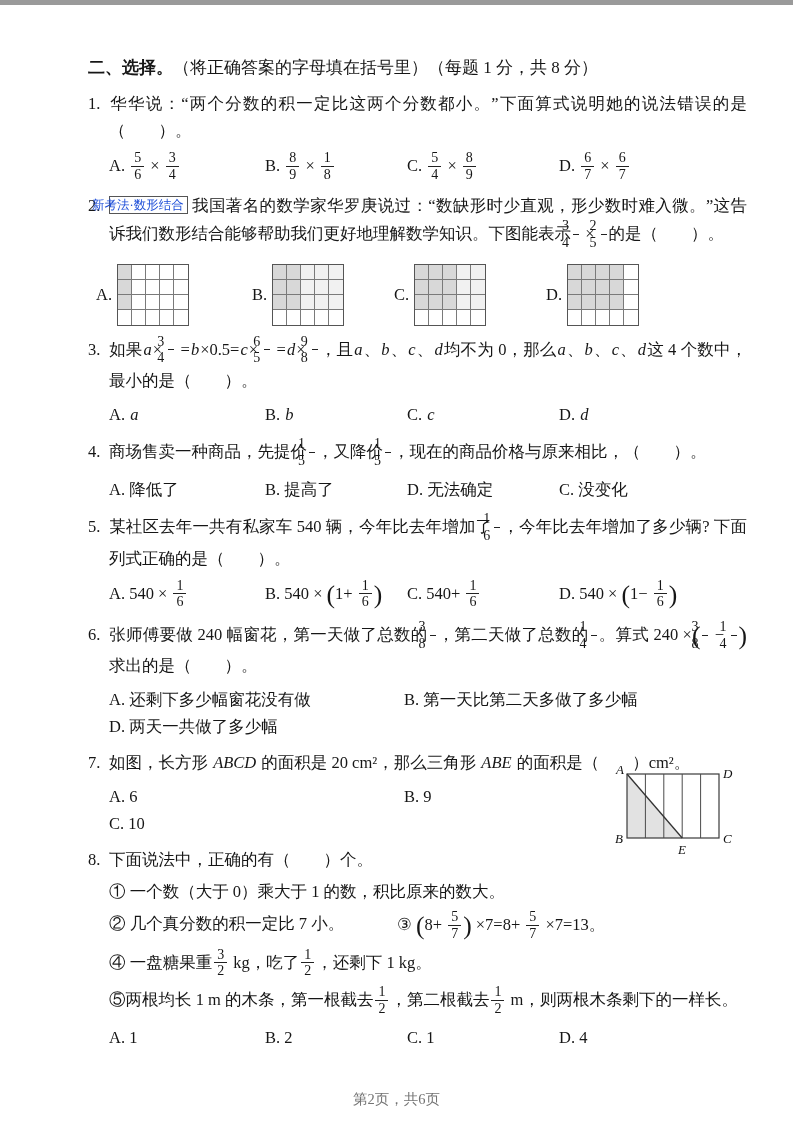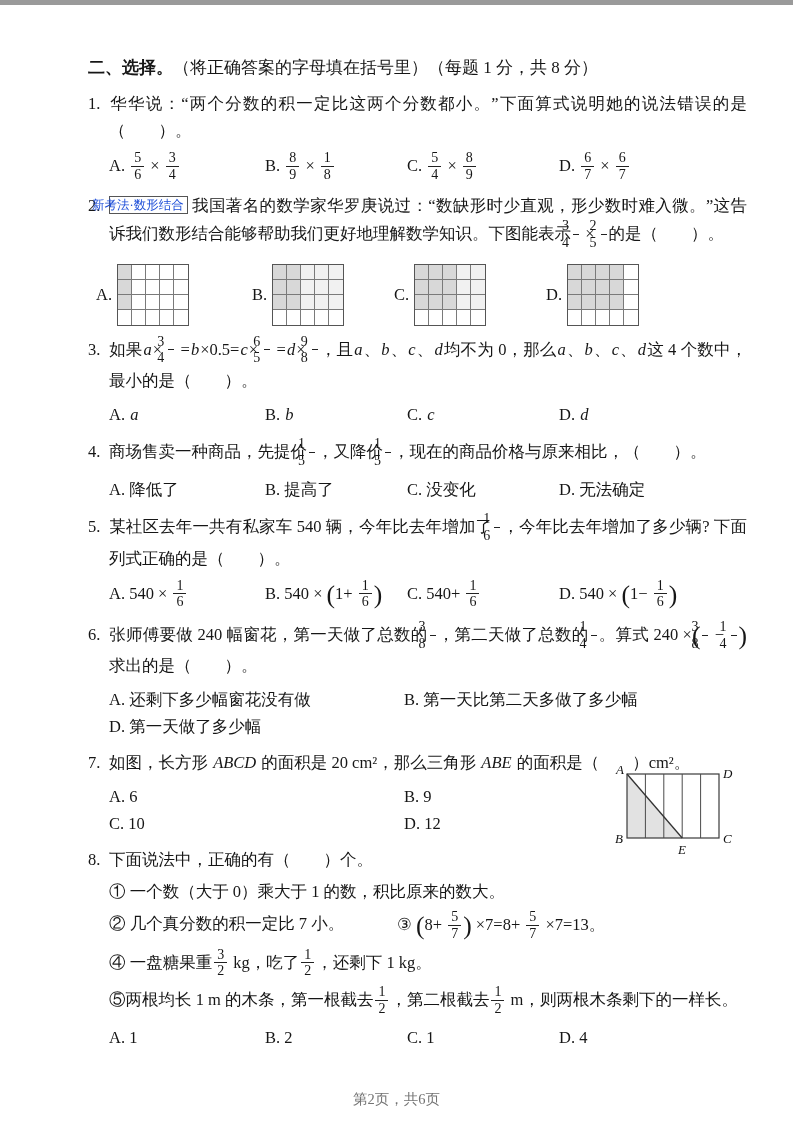--- a/index.html
+++ b/index.html
@@ -224,22 +224,22 @@
     <p class="q-text"><span class="q-num">4.</span><span>商场售卖一种商品，先提价<span class="frac">
             <span class="fn">1</span>
             <span class="fd">5</span>
           </span>，又降价<span class="frac">
             <span class="fn">1</span>
             <span class="fd">5</span>
           </span>，现在的商品价格与原来相比，（　　）。</span></p>
     <div class="opts opts4">
       <span class="opt">A. 降低了</span>
       <span class="opt">B. 提高了</span>
+      <span class="opt">D. 无法确定</span>
       <span class="opt">C. 没变化</span>
-      <span class="opt">D. 无法确定</span>
     </div>
   </div>
 
   <div class="q">
     <p class="q-text"><span class="q-num">5.</span><span>某社区去年一共有私家车 540 辆，今年比去年增加了<span class="frac">
             <span class="fn">1</span>
             <span class="fd">6</span>
           </span>，今年比去年增加了多少辆? 下面列式正确的是（　　）。</span></p>
     <div class="opts opts4">
       <span class="opt">A. 540 × <span class="frac">
@@ -271,31 +271,30 @@
           </span>。算式 240 ×<span class="bigparen">(</span><span class="frac">
             <span class="fn">3</span>
             <span class="fd">8</span>
           </span> − <span class="frac">
             <span class="fn">1</span>
             <span class="fd">4</span>
           </span><span class="bigparen">)</span>求出的是（　　）。</span></p>
     <div class="opts opts2">
       <span class="opt">A. 还剩下多少幅窗花没有做</span>
       <span class="opt">B. 第一天比第二天多做了多少幅</span>
-      <span class="opt">D. 第一天做了多少幅</span>
+      <span class="opt">D. 两天一共做了多少幅</span>
     </div>
   </div>
 
   <div class="q q7">
     <p class="q-text"><span class="q-num">7.</span><span>如图，长方形 <span class="var">ABCD</span> 的面积是 20 cm²，那么三角形 <span class="var">ABE</span> 的面积是（　　）cm²。</span></p>
     <div class="opts opts2">
       <span class="opt">A. 6</span>
       <span class="opt">B. 9</span>
       <span class="opt">C. 10</span>
-      <span class="opt">D. 12</span>
     </div>
     <svg class="fig" viewBox="0 0 140 100">
       <polygon class="shaded" points="20,13 20,77 75.2,77"></polygon>
       <rect class="outline" x="20" y="13" width="92" height="64"></rect>
       <line class="ln" x1="38.4" y1="13" x2="38.4" y2="77"></line>
       <line class="ln" x1="56.8" y1="13" x2="56.8" y2="77"></line>
       <line class="ln" x1="75.2" y1="13" x2="75.2" y2="77"></line>
       <line class="ln" x1="93.6" y1="13" x2="93.6" y2="77"></line>
       <line class="diag" x1="20" y1="13" x2="75.2" y2="77"></line>
       <text x="17" y="13" text-anchor="end">A</text>

